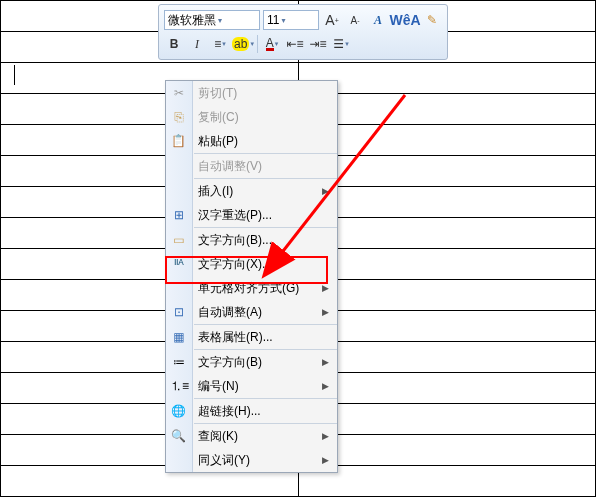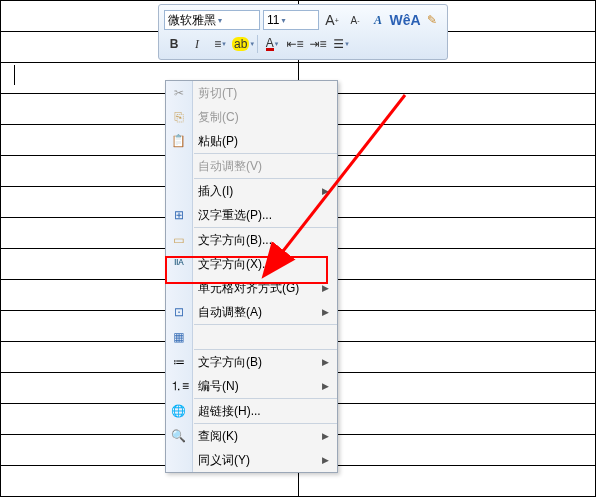--- a/index.html
+++ b/index.html
@@ -305,20 +305,21 @@
     <span class="sub">▶</span>
   </div>
   <div class="ctx-item">
     <span class="icon" style="color:#3a6fb7">⊡</span>
     <span>自动调整(A)</span>
     <span class="sub">▶</span>
   </div>
   <div class="ctx-sep"></div>
   <div class="ctx-item">
     <span class="icon" style="color:#3a6fb7">▦</span>
+    <span>表格属性(R)...</span>
   </div>
   <div class="ctx-sep"></div>
   <div class="ctx-item">
     <span class="icon">≔</span>
     <span>文字方向(B)</span>
     <span class="sub">▶</span>
   </div>
   <div class="ctx-item">
     <span class="icon">⒈≡</span>
     <span>编号(N)</span>

